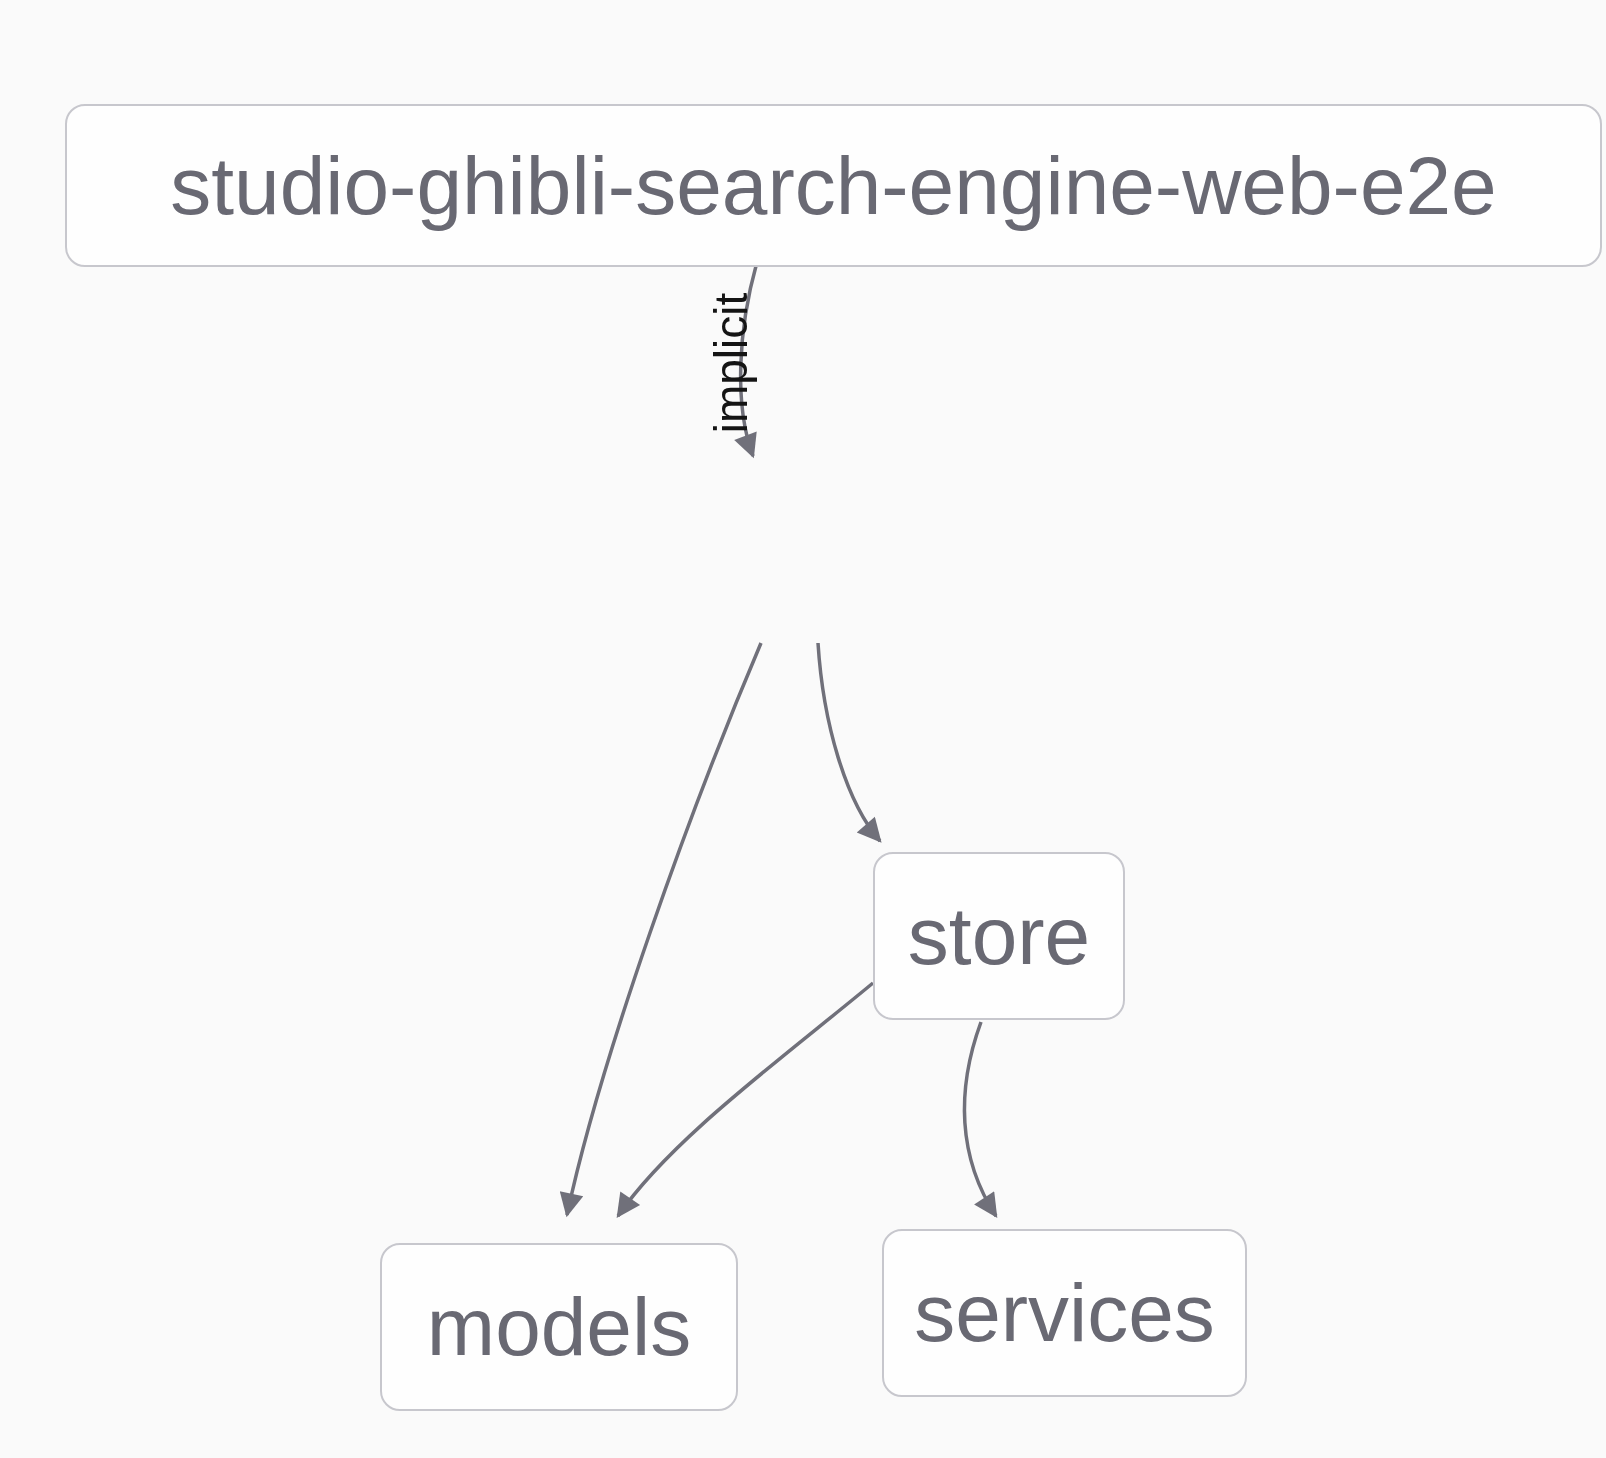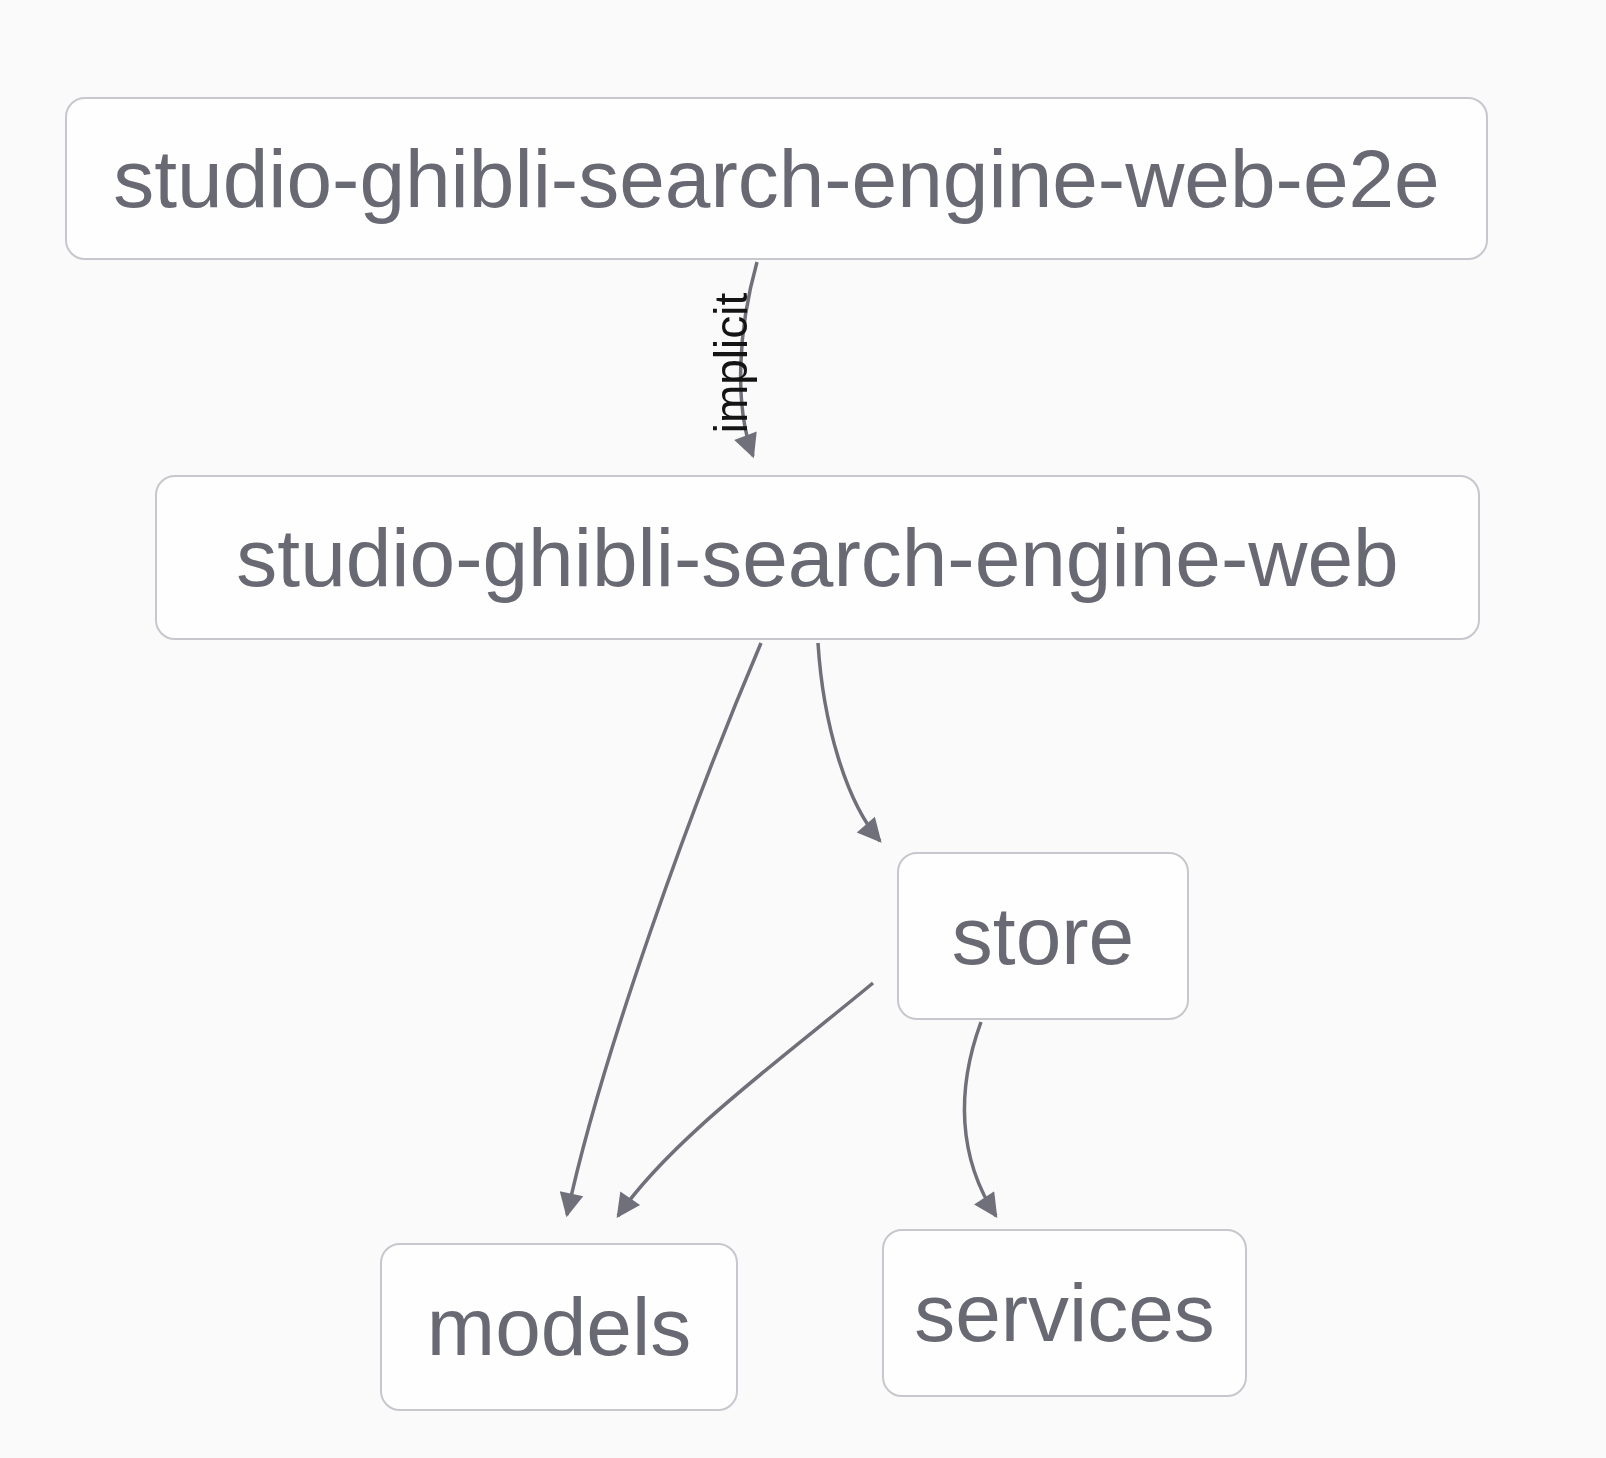--- a/index.html
+++ b/index.html
@@ -37,23 +37,23 @@
     border-radius: 20px;
     color: var(--node_text, #696973);
     font-size: 82px;
     line-height: 1;
     display: flex;
     align-items: center;
     justify-content: center;
     white-space: nowrap;
     cursor: pointer;
   }
-  .node-e2e      { left: 65px;  top: 97px;   width: 1423px; height: 163px; align-items: center; }
+  .node-e2e      { left: 65px;  top: 104px;   width: 1537px; height: 163px; align-items: center; }
   .node-web      { left: 155px; top: 475px;  width: 1325px; height: 165px; }
-  .node-store    { left: 873px; top: 852px;  width: 292px;  height: 168px; margin-left: 24px; }
+  .node-store    { left: 873px; top: 852px;  width: 252px;  height: 168px; }
   .node-models   { left: 380px; top: 1230px; width: 358px;  height: 168px; margin-top: 13px; }
   .node-services { left: 882px; top: 1229px; width: 365px;  height: 168px; }
   .edge-label {
     position: absolute;
     left: 731px;
     top: 363px;
     transform: translate(-50%, -50%) rotate(-90deg);
     color: var(--edge_label, #141414);
     font-size: 46px;
     line-height: 1;
@@ -82,23 +82,20 @@
 
     <path class="edge" d="M 981 1022 C 956 1090 958 1158 996 1216" marker-end="url(#arrow)"></path>
   </svg>
 
   <div class="edge-label">implicit</div>
 
   <div class="node node-e2e">
     <span>studio-ghibli-search-engine-web-e2e</span>
   </div>
 
-  <div class="node node-web">
-    <span>studio-ghibli-search-engine-web</span>
-  </div>
 
   <div class="node node-store">
     <span>store</span>
   </div>
 
   <div class="node node-models">
     <span>models</span>
   </div>
 
   <div class="node node-services">

